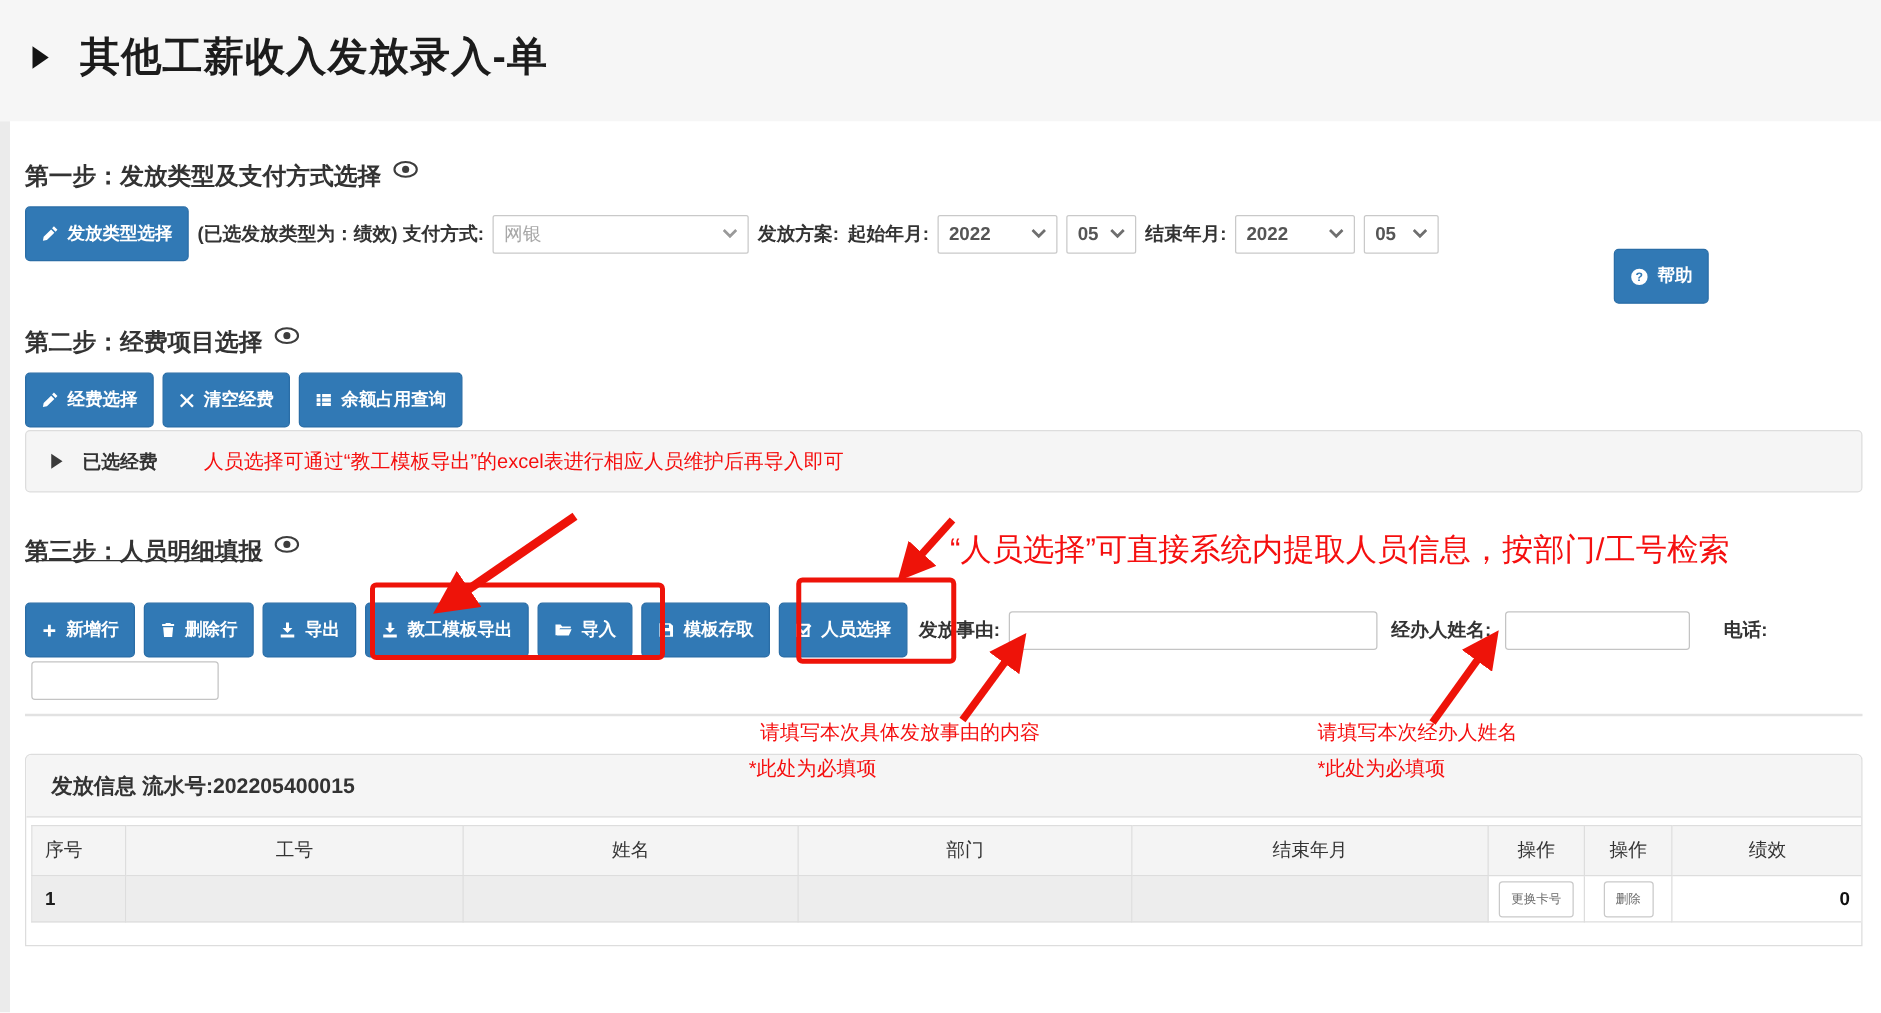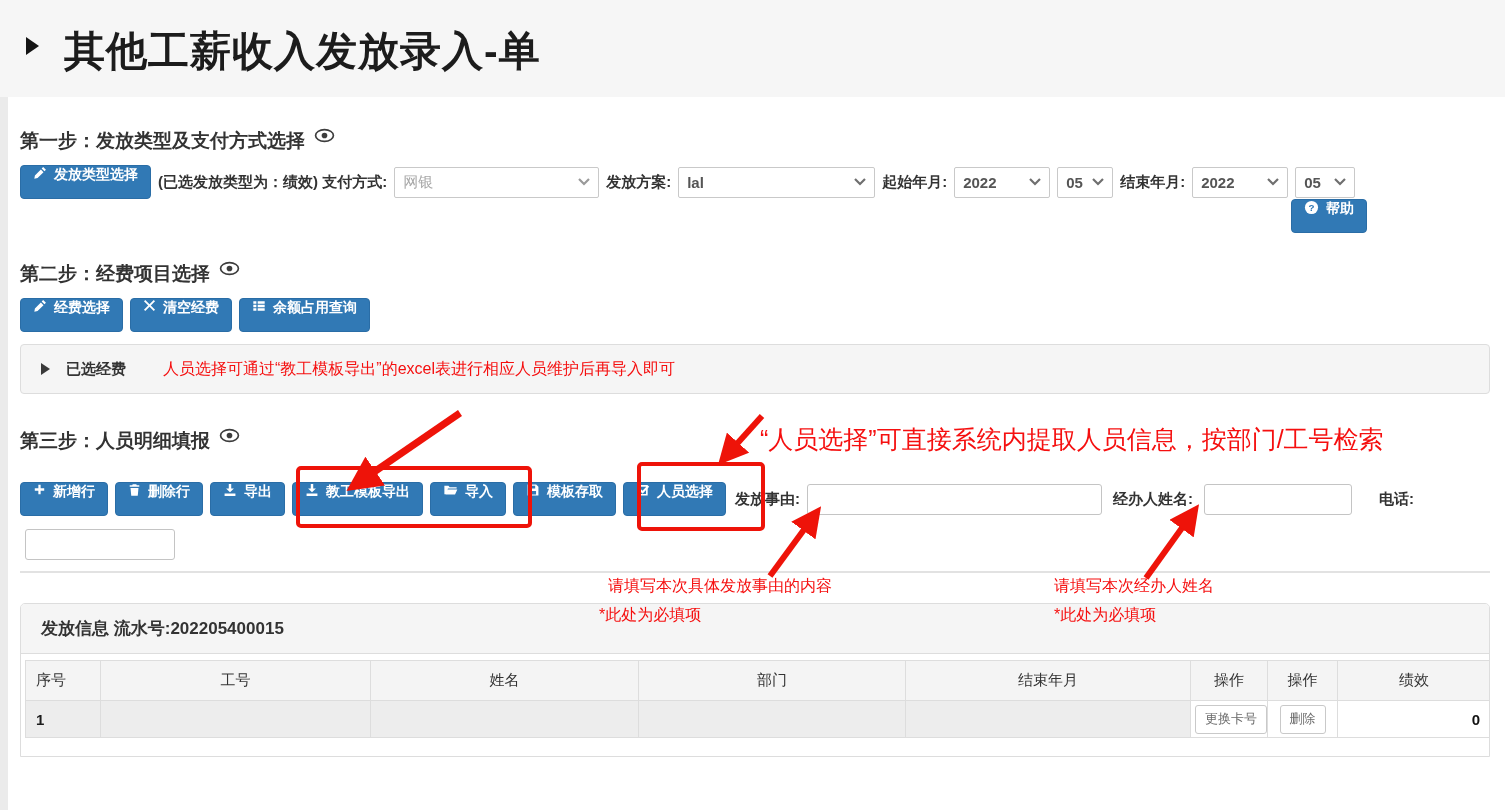--- a/index.html
+++ b/index.html
@@ -10,37 +10,37 @@
     background:#fff;
     overflow:hidden;
     color:#333;
   }
   .abs { position:absolute; }
 
   
   .page-header { position:absolute; left:0; top:0; width:1505px; height:97px; background:#f6f6f6; }
   .title-caret { position:absolute; left:26px; top:37px; width:0; height:0;
     border-left:13px solid #141414; border-top:9px solid transparent; border-bottom:9px solid transparent; }
-  .page-title { position:absolute; left:64px; top:24px; font-size:41px; color:#1c1c1c; letter-spacing:1px; }
+  .page-title { position:absolute; left:64px; top:24px; font-size:32px; color:#1c1c1c; letter-spacing:1px; }
 
   
   .left-strip { position:absolute; left:0; top:97px; width:8px; height:713px; background:#ebebeb; }
 
   .step-heading { position:absolute; display:flex; align-items:flex-start; gap:9px;
     font-size:19px; font-weight:bold; color:#333; white-space:nowrap; }
 
   .row { position:absolute; display:flex; align-items:center; gap:7px; white-space:nowrap; }
 
-  .btn { display:inline-flex; align-items:flex-start; gap:7px; height:34px; padding:0 12px;
+  .btn { display:inline-flex; align-items:center; gap:7px; height:44px; padding:0 12px;
     background:#3179b5; border:1px solid #2a6da6; border-radius:4px; color:#fff;
     font-size:14px; font-weight:bold; font-family:inherit; cursor:pointer; white-space:nowrap; flex:none; }
   .btn svg { flex:none; }
 
   .btn-sm { display:inline-flex; align-items:center; justify-content:center; height:29px; padding:0 9px;
-    background:#fff; border:1px solid #c9c9c9; border-radius:3px; color:#6b6b6b; font-size:13px;
+    background:#fff; border:1px solid #c9c9c9; border-radius:3px; color:#6b6b6b; font-size:10px;
     font-family:inherit; cursor:pointer; white-space:nowrap; }
 
   .lbl { font-weight:bold; color:#333; font-size:15px; white-space:nowrap; flex:none; }
 
   .sel { display:inline-flex; align-items:center; justify-content:space-between; gap:6px; height:31px;
     border:1px solid #c9c9c9; border-radius:2px; background:#fff; padding:0 8px;
     font-size:15px; font-weight:bold; color:#555; cursor:pointer; flex:none; }
   .sel .muted { color:#a8a8a8; font-weight:normal; }
 
   .txt { height:31px; border:1px solid #c4c4c4; border-radius:3px; background:#fff;
@@ -104,26 +104,20 @@
     <span>发放类型选择</span>
   </button>
   <span class="lbl">(已选发放类型为：绩效) 支付方式:</span>
   <div class="sel" style="width:205px;">
     <span class="muted">网银</span>
     <svg width="12" height="8" viewBox="0 0 12 8">
         <path d="M1 1l5 5 5-5" fill="none" stroke="#9a9a9a" stroke-width="2.2"></path>
       </svg>
   </div>
   <span class="lbl">发放方案:</span>
-  <div class="sel" style="width:197px;">
-    <span>lal</span>
-    <svg width="12" height="8" viewBox="0 0 12 8">
-        <path d="M1 1l5 5 5-5" fill="none" stroke="#6f6f6f" stroke-width="2.2"></path>
-      </svg>
-  </div>
   <span class="lbl">起始年月:</span>
   <div class="sel" style="width:96px;">
     <span>2022</span>
     <svg width="12" height="8" viewBox="0 0 12 8">
         <path d="M1 1l5 5 5-5" fill="none" stroke="#6f6f6f" stroke-width="2.2"></path>
       </svg>
   </div>
   <div class="sel" style="width:56px;">
     <span>05</span>
     <svg width="12" height="8" viewBox="0 0 12 8">
@@ -180,21 +174,21 @@
       </svg>
     <span>余额占用查询</span>
   </button>
 </div>
 
 <div class="panel-bar">
   <span class="bar-caret"></span>
   <span class="bar-label">已选经费</span>
 </div>
 
-<div class="step-heading" style="left:20px; top:428px;">
+<div class="step-heading" style="left:20px; top:428px;text-decoration:underline;">
   <span>第三步：人员明细填报</span>
   <svg class="eye" width="21" height="15" viewBox="0 0 20 14">
     <ellipse cx="10" cy="7" rx="8.5" ry="5.6" fill="none" stroke="#3d3d3d" stroke-width="1.6"></ellipse>
     <circle cx="10" cy="7" r="2.7" fill="#3d3d3d"></circle>
   </svg>
 </div>
 
 <div class="row" style="left:20px; top:482px; width:1478px;">
   <button class="btn">
     <svg width="13" height="13" viewBox="0 0 16 16">

